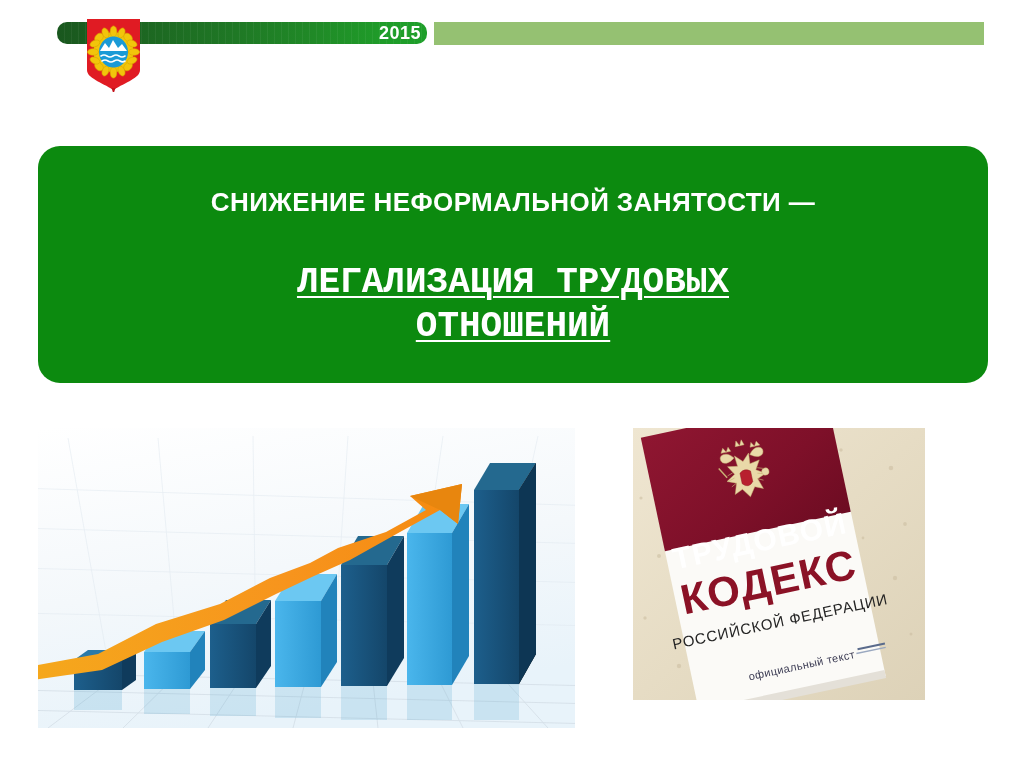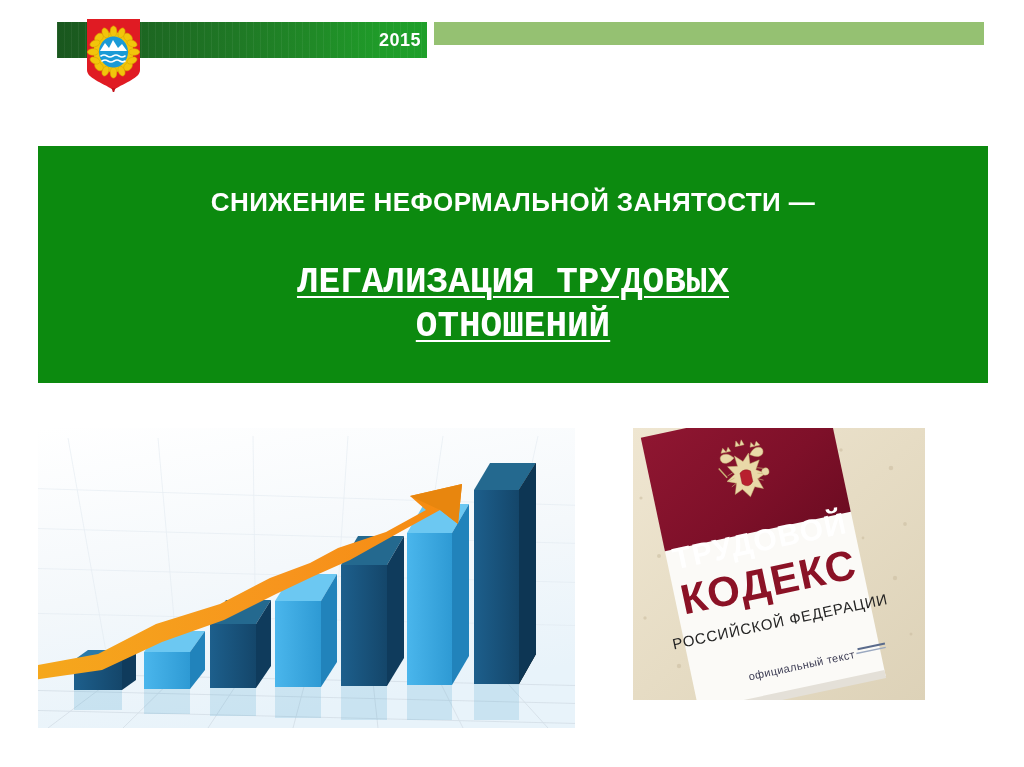--- a/index.html
+++ b/index.html
@@ -12,24 +12,25 @@
   #slide {
     position: relative;
     width: 1024px; height: 767px;
     background: #ffffff;
   }
 
   
   .header-band {
     position: absolute;
     left: 57px; top: 22px;
-    width: 370px; height: 36px;
+    width: 370px; height: 22px;
     background: linear-gradient(to right,
       #19571e 0%, #1c5f20 12%, #1d6a22 28%,
       #1f7825 48%, #208a27 70%, #1f9c29 88%, #1e9f2a 100%);
+    border-radius: 10px;
   }
   .header-band-stripes {
     position: absolute; inset: 0;
     background-image: repeating-linear-gradient(
       to right,
       rgba(255,255,255,0.055) 0px,
       rgba(255,255,255,0.055) 1px,
       rgba(0,0,0,0.0) 1px,
       rgba(0,0,0,0.0) 7px);
   }
@@ -63,20 +64,21 @@
   .title-banner {
     position: absolute;
     left: 38px; top: 146px;
     width: 950px; height: 237px;
     background: #0c8a0f;
     display: flex;
     flex-direction: column;
     align-items: center;
     justify-content: flex-start;
     padding-top: 42px;
+    border-radius: 22px;
   }
   .title-line1 {
     color: #ffffff;
     font-size: 26px;
     font-weight: bold;
     letter-spacing: 0.4px;
     text-align: center;
     line-height: 1.1;
     white-space: nowrap;
   }

